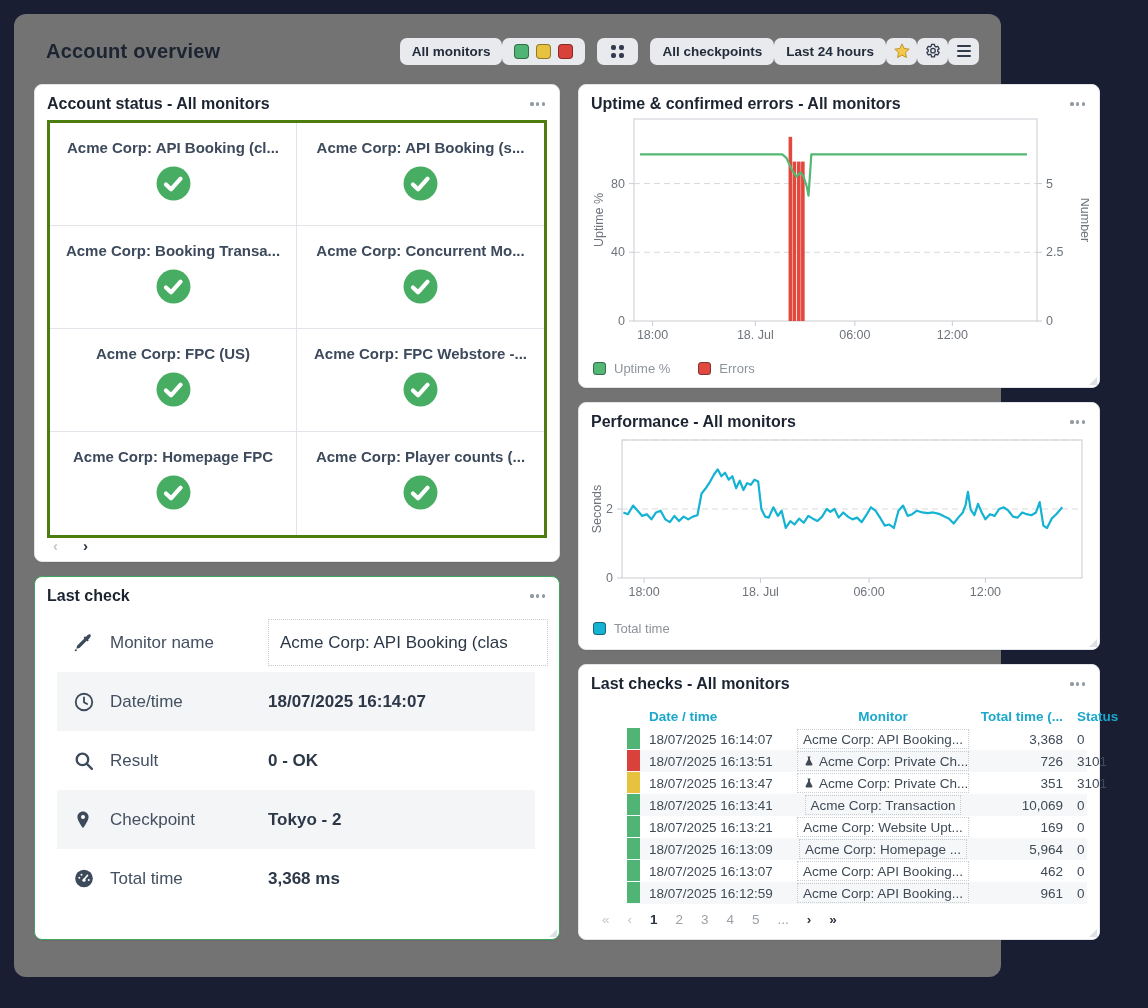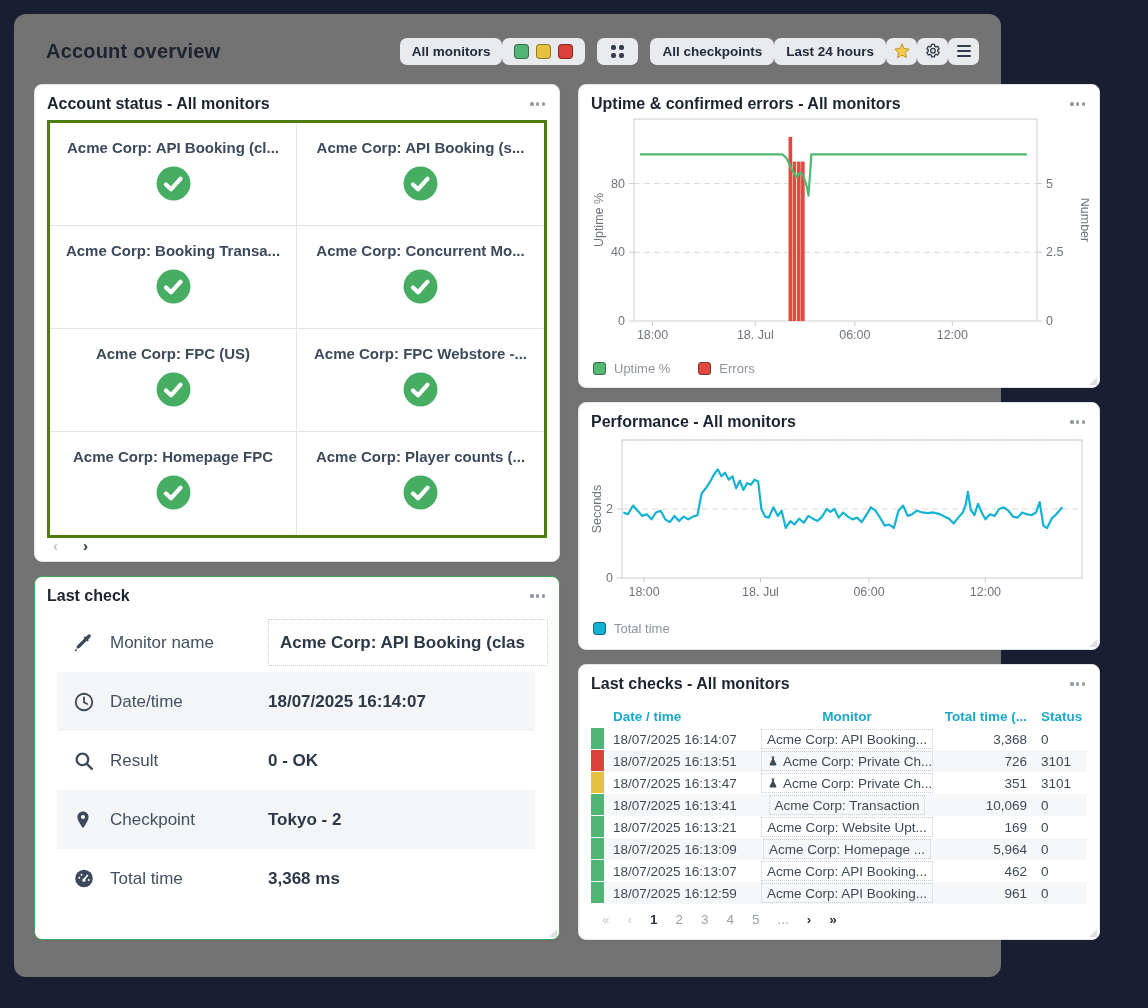--- a/index.html
+++ b/index.html
@@ -45,24 +45,24 @@
   .acc-pager .prev { color:#c3c8cd; cursor:default; }
   .acc-pager .next { color:#2b3442; cursor:pointer; }
 
   
   .lc-rows { margin:6px 12px 0 10px; }
   .lc-row { display:flex; align-items:center; height:59px; }
   .lc-row.alt { background:#f4f5f6; }
   .lc-icon { width:22px; height:22px; margin-left:16px; flex:none; display:flex; align-items:center; }
   .lc-label { width:158px; margin-left:15px; font-size:17px; color:#425061; flex:none; }
   .lc-value { font-size:17px; font-weight:700; color:#2c3848; }
-  .lc-select { flex:1; margin-right:-13px; height:47px; line-height:45px; border:1px dotted #c6ccd2; background:#fff; padding:0 11px; font-size:17px; font-weight:700; color:#2c3848; white-space:nowrap; overflow:hidden; cursor:pointer; }
-
-  
-  .tbl { margin-top:9px; font-size:13.5px; color:#3f4a57; }
+  .lc-select { flex:1; margin-right:-13px; height:47px; line-height:45px; border:1px dotted #c6ccd2; background:#fff; padding:0 11px; font-size:17px; font-weight:400; color:#2c3848; white-space:nowrap; overflow:hidden; cursor:pointer; }
+
+  
+  .tbl { margin-top:9px; font-size:13.5px; color:#3f4a57;margin-left:36px; }
   .trow { display:flex; align-items:center; height:22px; }
   .trow.head { height:24px; font-weight:700; }
   .trow.alt { background:#f6f7f8; }
   .c-sq { width:13px; flex:none; align-self:stretch; padding-bottom:1px; }
   .c-sq b { display:block; width:13px; height:100%; }
   .c-date { width:155px; padding-left:9px; flex:none; white-space:nowrap; overflow:hidden; }
   .c-mon { width:176px; flex:none; white-space:nowrap; overflow:hidden;text-align:center; }
   .c-total { width:92px; flex:none; text-align:right; white-space:nowrap; }
   .c-status { width:58px; padding-left:14px; flex:none; white-space:nowrap; overflow:hidden; }
   .mon-box { display:inline-flex; align-items:center; gap:4px; max-width:172px; border:1px dotted #c9ced4; padding:0 5px; height:20px; white-space:nowrap; overflow:hidden; cursor:pointer; }

